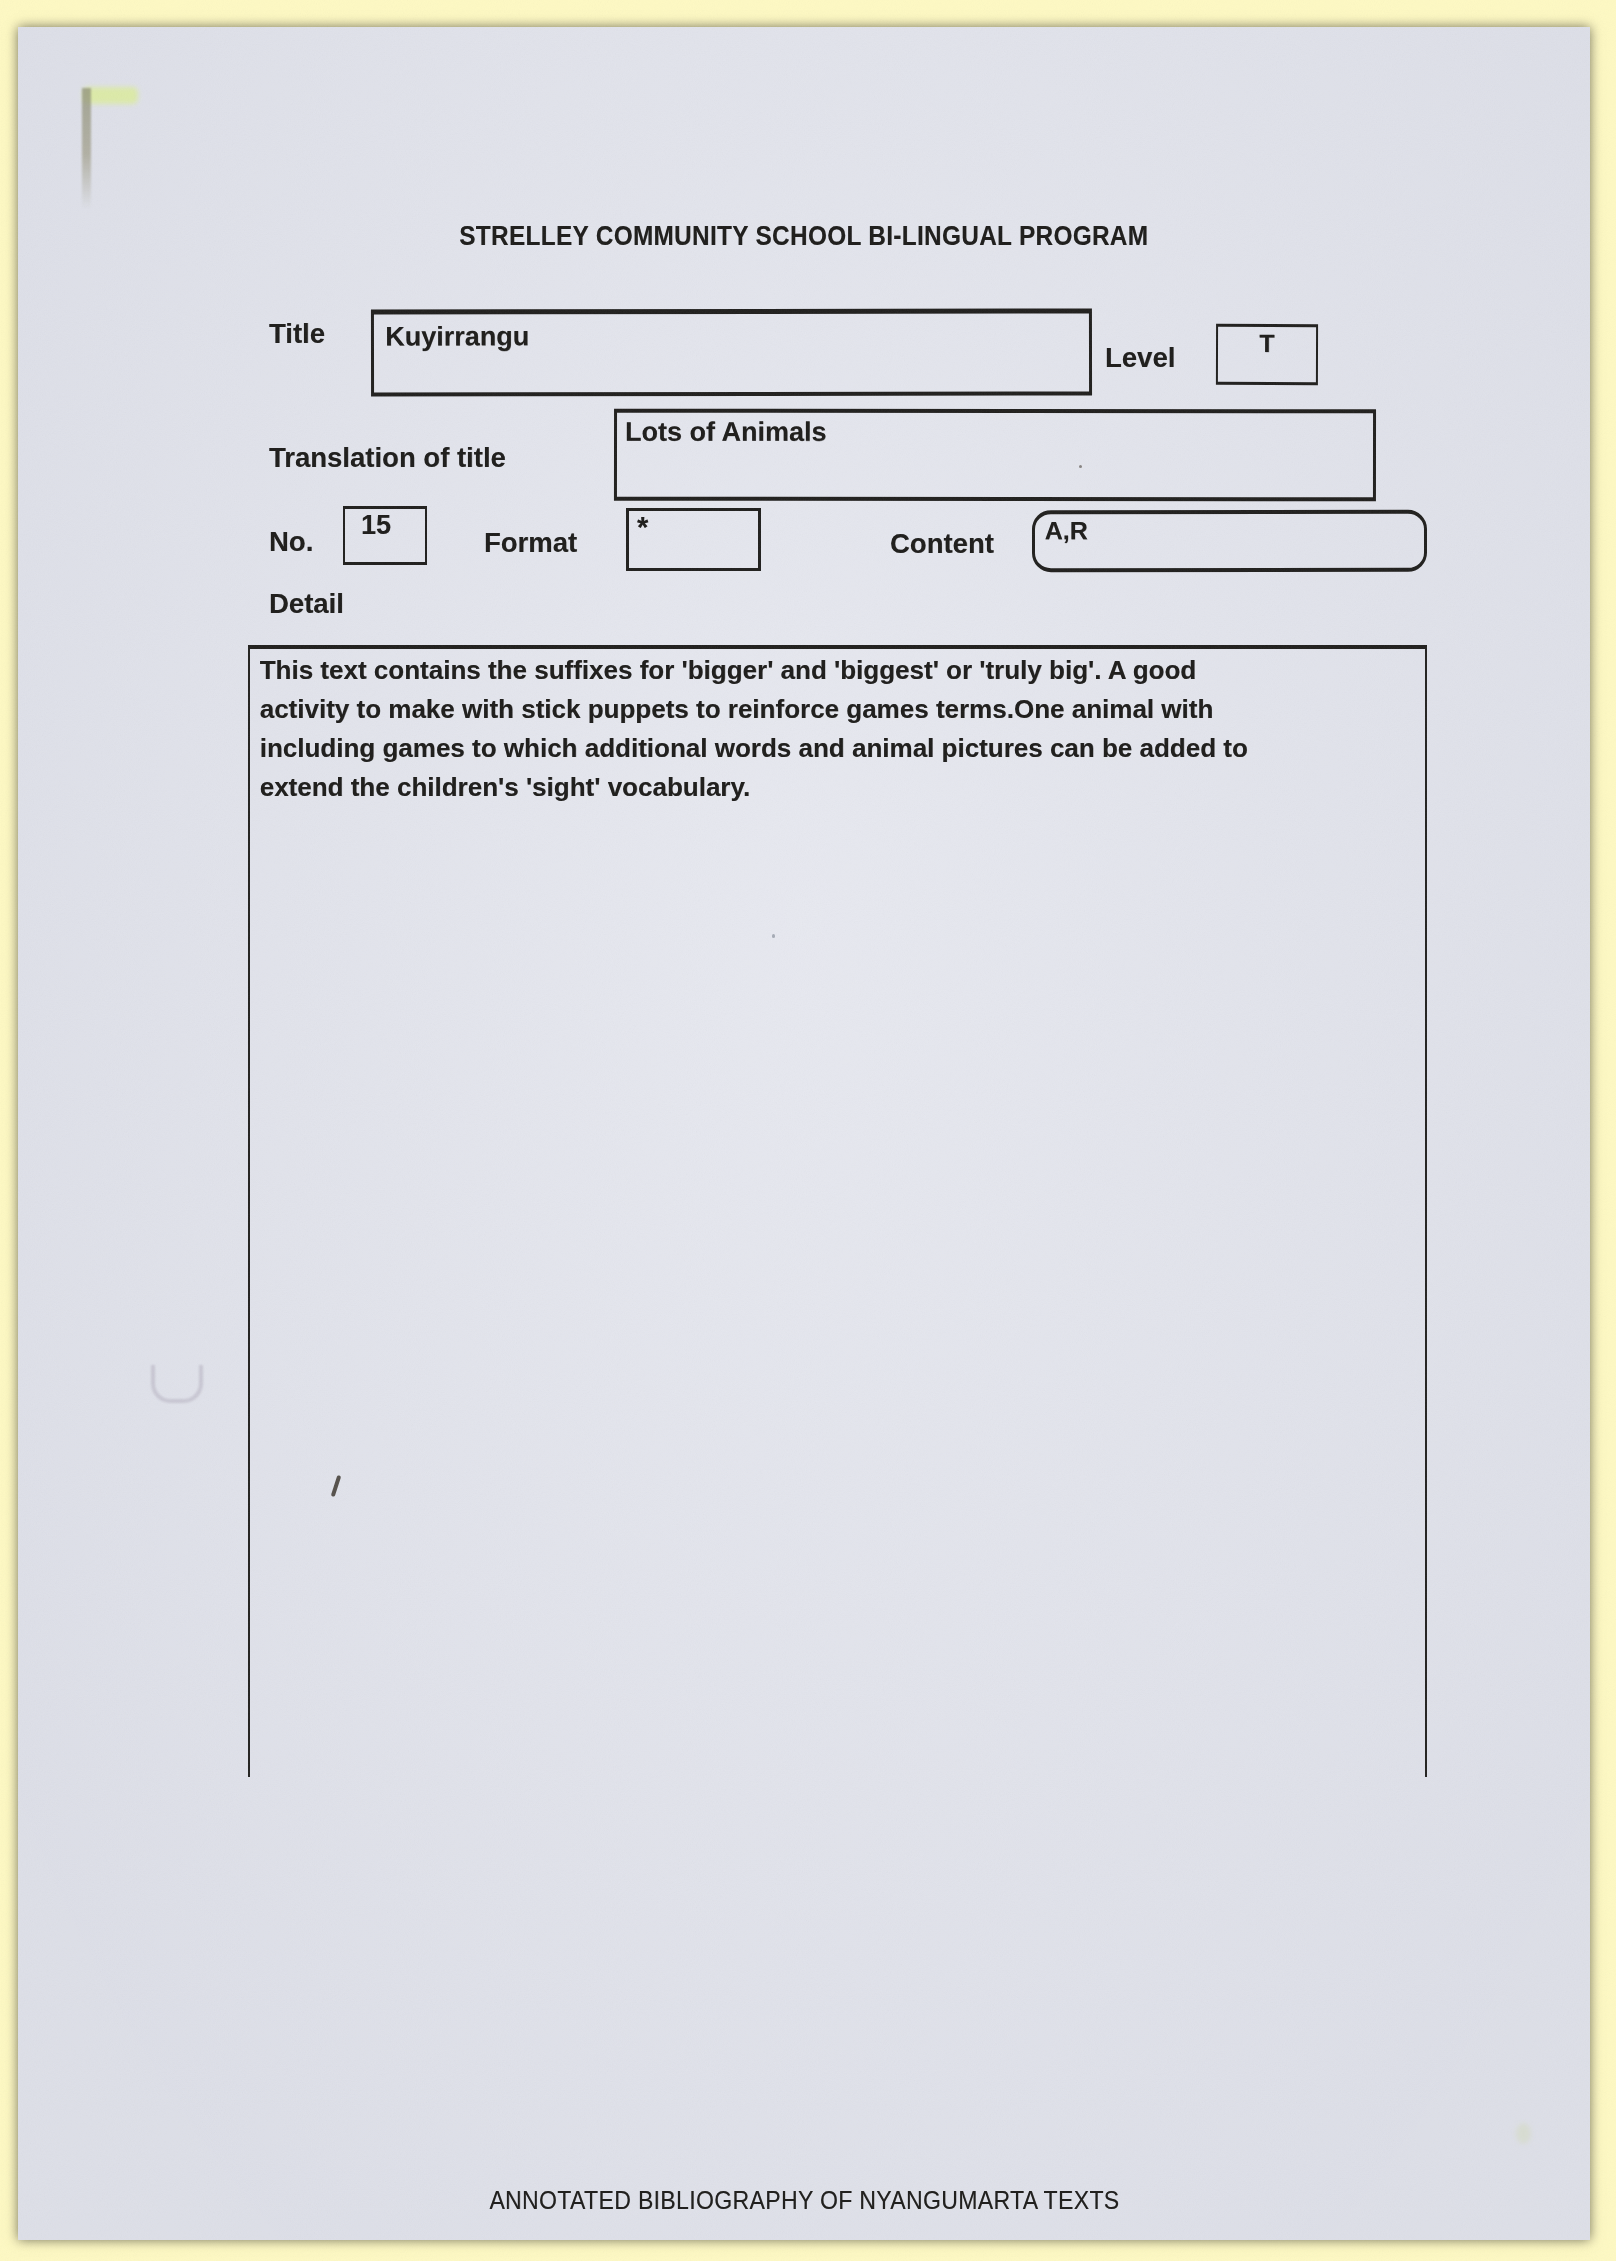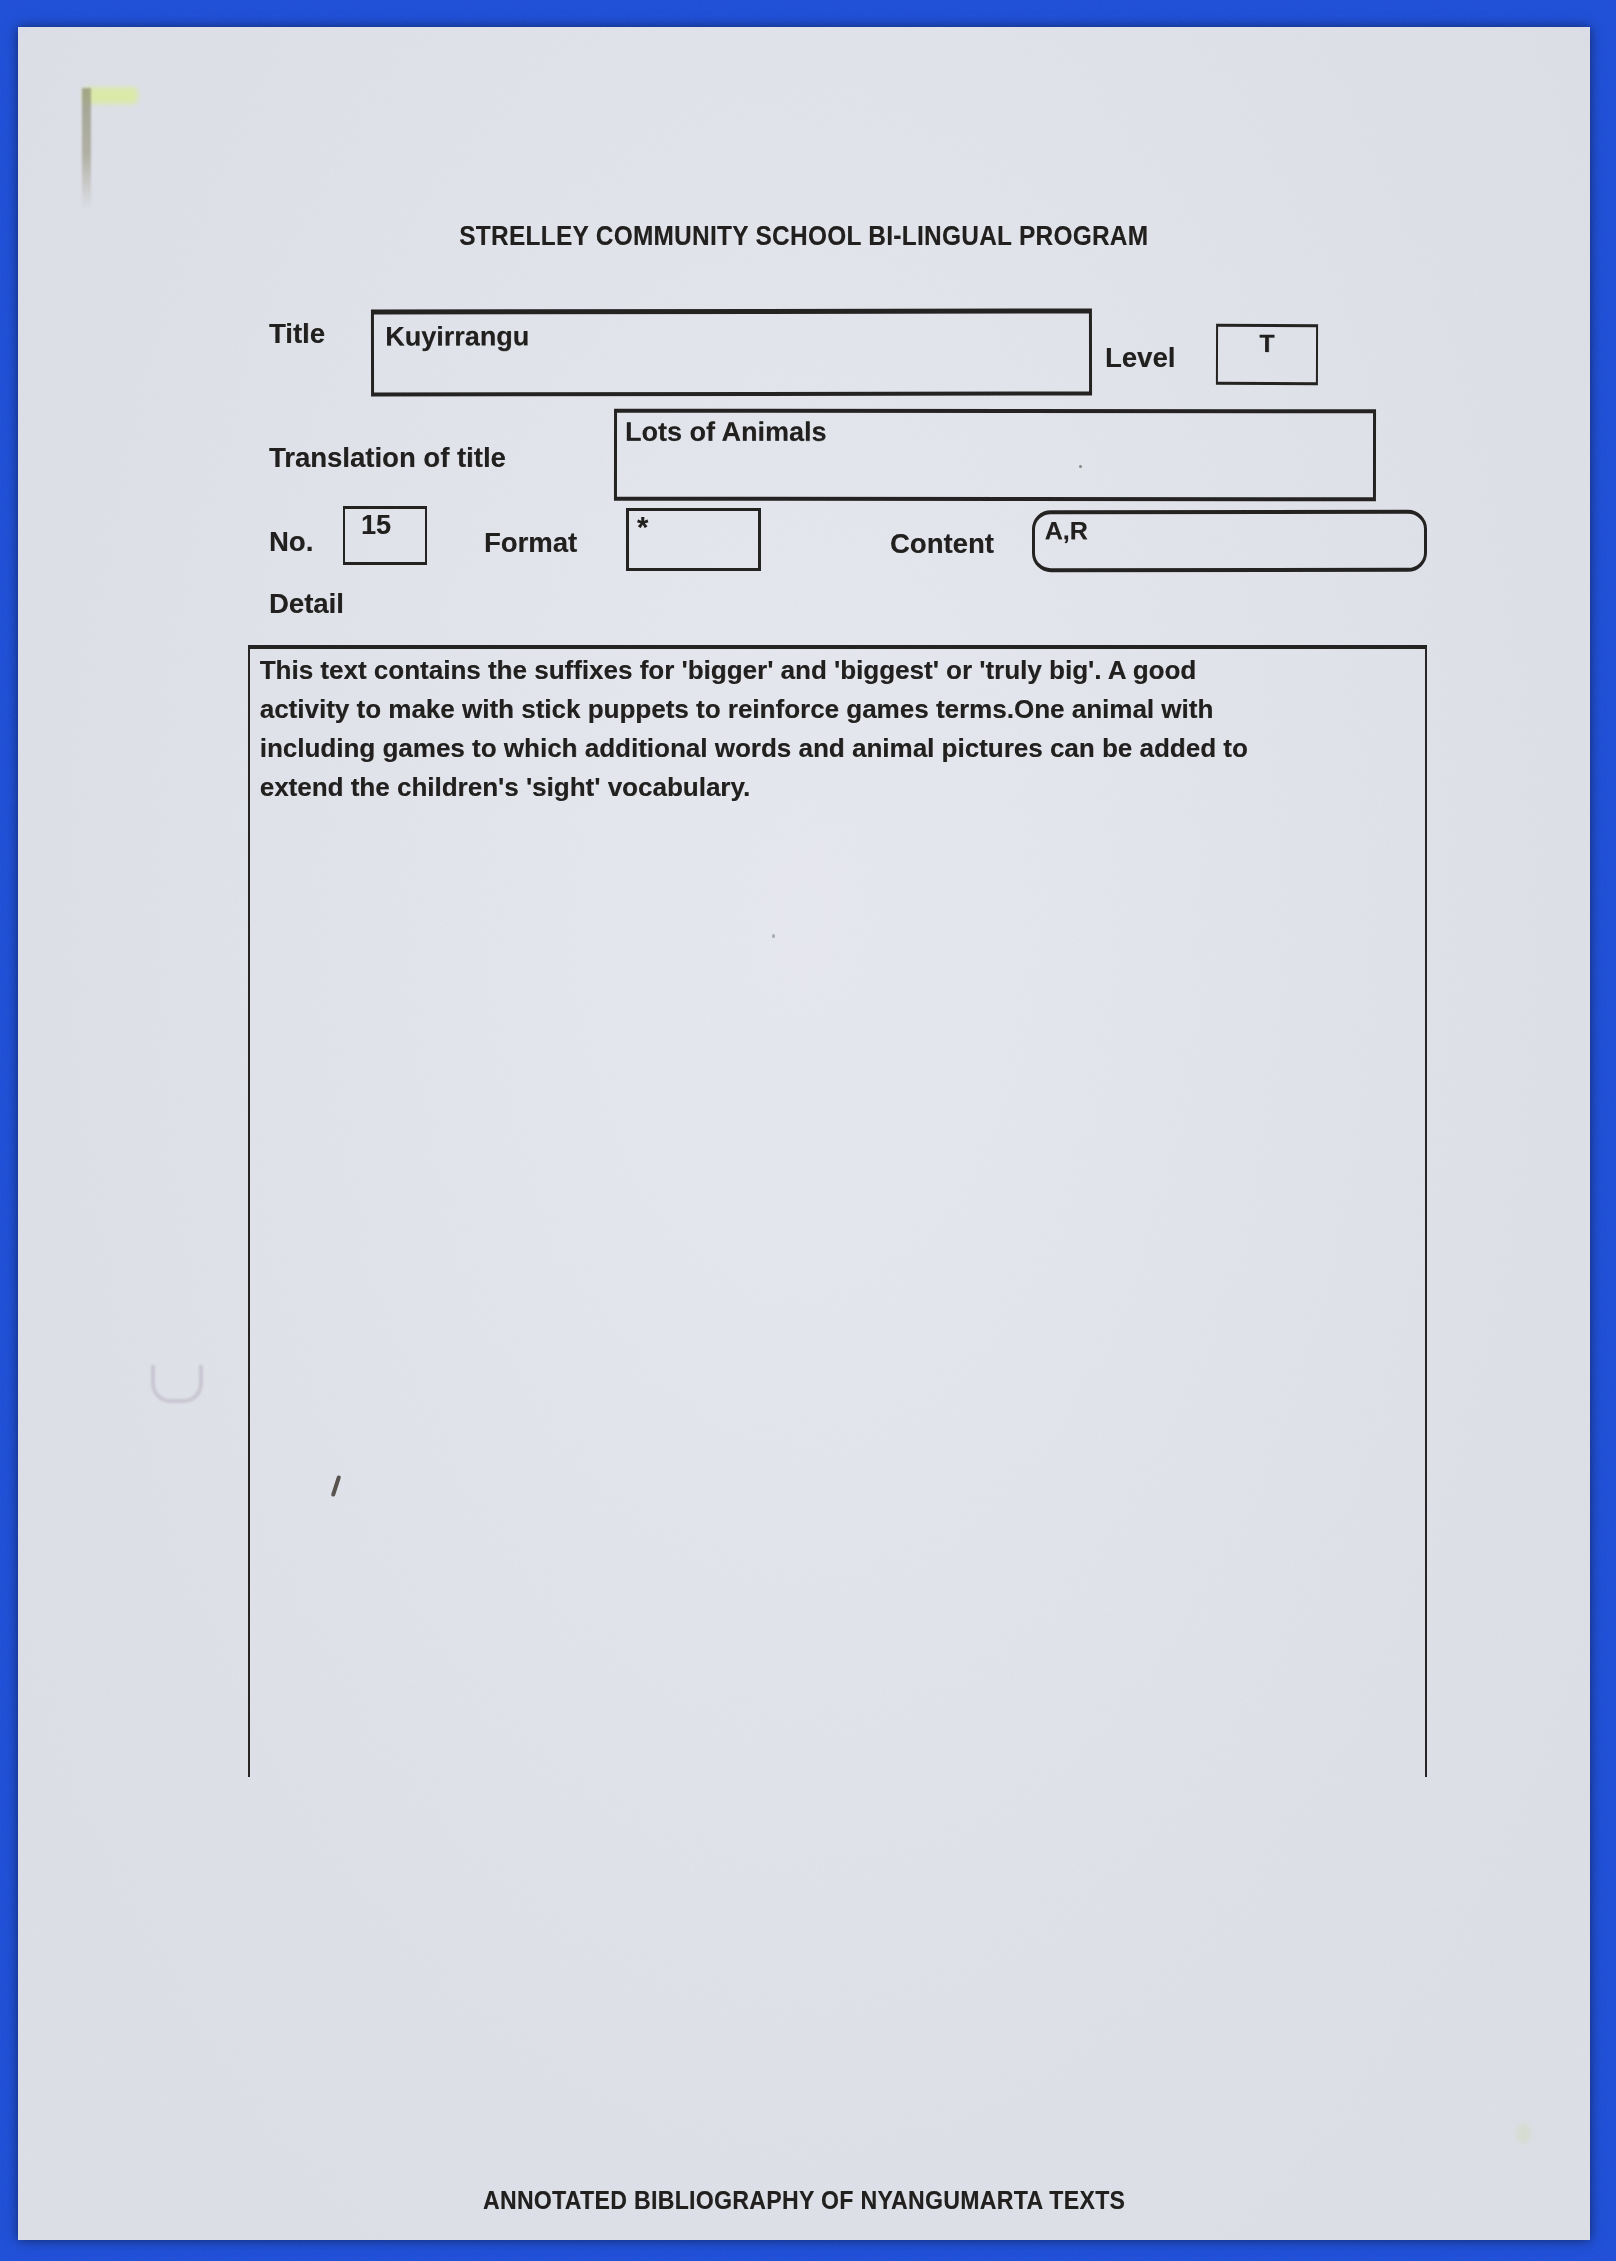--- a/index.html
+++ b/index.html
@@ -1,16 +1,16 @@
 <!DOCTYPE html>
 <html style="font-size:13px"><head>
 <meta charset="utf-8">
 <style>
   html,body{margin:0;padding:0;background:#1e1d1b;}
-  .stage{position:relative;width:1617px;height:2261px;background:#1d4ed8;overflow:hidden;
+  .stage{position:relative;width:1617px;height:2261px;background:#fef9c3;overflow:hidden;
          font-family:"Liberation Sans","DejaVu Sans",sans-serif;}
   .paper{position:absolute;left:18px;top:27px;width:1572px;height:2213px;
          background:#e1e3ec;
          background-image:radial-gradient(ellipse at 50% 40%, rgba(255,255,255,0.20), rgba(0,0,0,0.02) 85%);
          box-shadow:0 0 11.3px rgba(0,0,0,0.55);}
   .ink{color:#1d1c1a;text-shadow:0.3px 0.3px 0 rgba(25,24,22,0.45);}
   .doc-header{position:absolute;left:0;top:194px;width:100%;text-align:center;
               font-size:27px;font-weight:bold;letter-spacing:0.4px;white-space:nowrap;}
   .squish{display:inline-block;transform:scaleX(0.9);transform-origin:center;}
   .lbl{position:absolute;font-size:27.5px;font-weight:bold;white-space:nowrap;}
@@ -41,21 +41,21 @@
   .content-box{left:1014px;top:483px;width:389px;height:54px;border-width:4px 3.2px 4px 3.2px;transform:rotate(-0.05deg);border-radius:19px;}
   .content-value{left:9.7px;top:1.6px;font-size:25px;}
 
   .detail-label{left:251px;top:561px;}
   .detail-box{position:absolute;left:230px;top:618px;width:1175px;height:1128px;
               border-top:4px solid #201f1d;border-left:2.4px solid #232220;border-right:2.4px solid #232220;
               border-bottom:none;}
   .detail-text{position:absolute;left:9.7px;top:2.4px;font-size:26px;font-weight:bold;line-height:39px;
                white-space:nowrap;}
   .doc-footer{position:absolute;left:0;top:2159px;width:100%;text-align:center;
-              font-size:25px;font-weight:bold;letter-spacing:0.4px;white-space:nowrap;}
+              font-size:25px;font-weight:normal;letter-spacing:0.4px;white-space:nowrap;}
 
   
   .hl-blob{position:absolute;left:65px;top:60px;width:55px;height:17px;background:#dcec9e;
            filter:blur(2.4px);opacity:0.85;border-radius:4.9px;}
   .hl-stroke{position:absolute;left:64px;top:61px;width:9px;height:121px;
              background:linear-gradient(#8f9077,#a3a18e 55%,rgba(163,161,142,0));
              filter:blur(1.2px);opacity:0.75;}
   .pencil-u{position:absolute;left:133px;top:1338px;width:44px;height:34px;
             border:4.9px solid #b5b1c0;border-top:none;border-radius:0 0 19.4px 19.4px;
             opacity:0.55;filter:blur(0.8px);}

